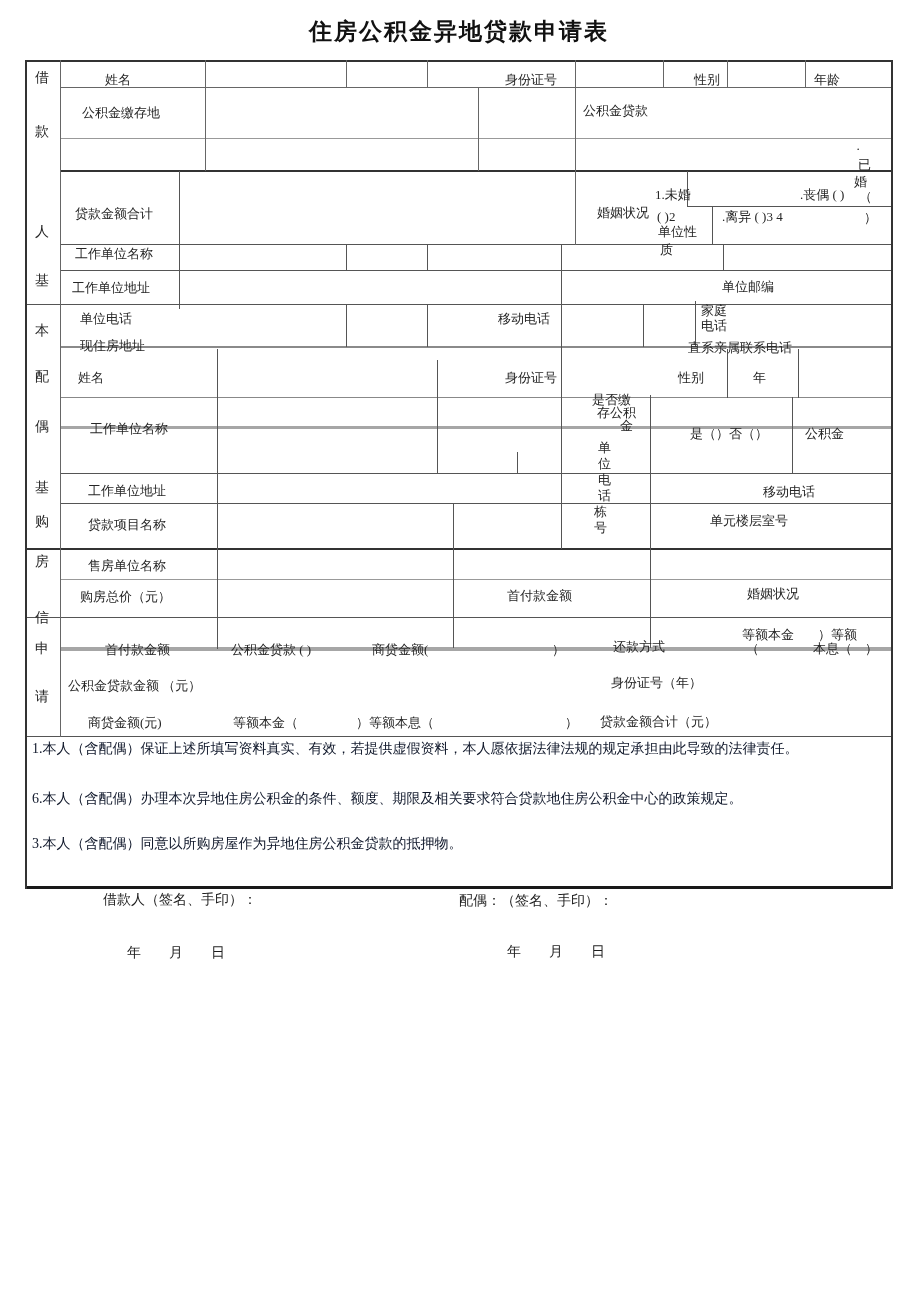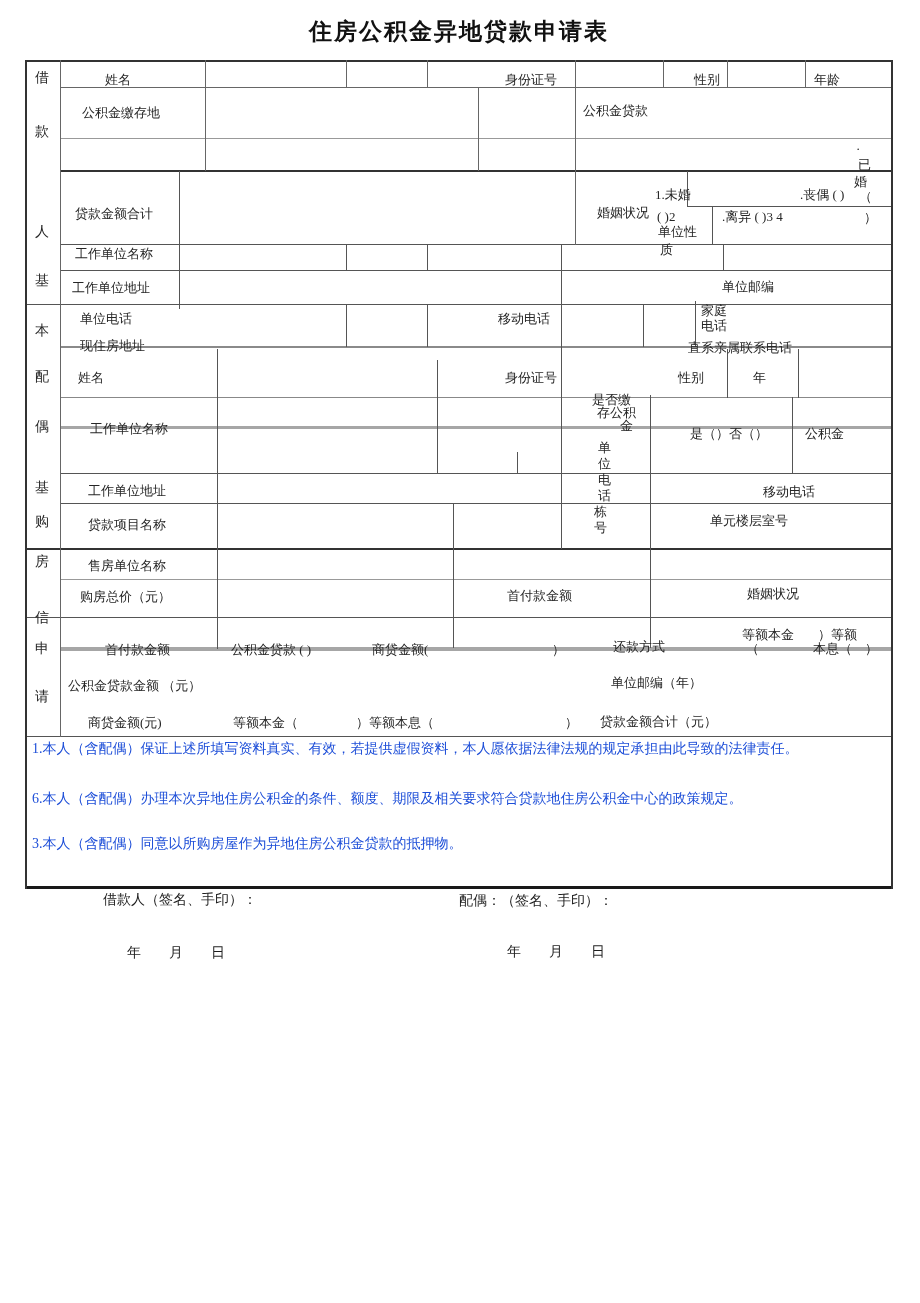--- a/index.html
+++ b/index.html
@@ -7,21 +7,21 @@
     position:relative;width:920px;height:1303px;background:#ffffff;
     font-family:"Liberation Serif","DejaVu Serif",serif;color:#232323;overflow:hidden;
   }
   .page-title{
     position:absolute;left:25px;top:16px;width:868px;text-align:center;
     font-size:23px;font-weight:bold;letter-spacing:2px;color:#111;
   }
   .t{position:absolute;font-size:13px;line-height:15px;white-space:nowrap;color:#262626;}
   .strip-char{position:absolute;left:29px;width:26px;text-align:center;font-size:14px;color:#262626;}
   .vchar{position:absolute;font-size:13px;color:#262626;}
-  .decl{position:absolute;left:32px;width:850px;font-size:14px;color:#1d4ed8;white-space:nowrap;}
+  .decl{position:absolute;left:32px;width:850px;font-size:14px;color:#0f172a;white-space:nowrap;}
   .sig{position:absolute;font-size:14px;color:#1d1d1d;white-space:nowrap;}
   .gl{position:absolute;}
 </style>
 </head>
 <body>
 
 <div class="sheet">
 
   <div class="page-title">住房公积金异地贷款申请表</div>
 
@@ -156,21 +156,21 @@
     <span class="t" style="left:105px;top:642px">首付款金额</span>
     <span class="t" style="left:231px;top:642px">公积金贷款 ( )</span>
     <span class="t" style="left:372px;top:642px">商贷金额(</span>
     <span class="t" style="left:552px;top:642px">）</span>
     <span class="t" style="left:613px;top:639px">还款方式</span>
     <span class="t" style="left:742px;top:627px">等额本金</span>
     <span class="t" style="left:818px;top:627px">）等额</span>
     <span class="t" style="left:746px;top:641px">（</span>
     <span class="t" style="left:813px;top:641px">本息（　）</span>
     <span class="t" style="left:68px;top:678px">公积金贷款金额 （元）</span>
-    <span class="t" style="left:611px;top:675px">单位邮编（年）</span>
+    <span class="t" style="left:611px;top:675px">身份证号（年）</span>
     <span class="t" style="left:88px;top:715px">商贷金额(元)</span>
     <span class="t" style="left:233px;top:715px">等额本金（</span>
     <span class="t" style="left:356px;top:715px">）等额本息（</span>
     <span class="t" style="left:565px;top:715px">）</span>
     <span class="t" style="left:600px;top:714px">贷款金额合计（元）</span>
   </div>
 
   <div>
     <div class="decl" style="top:740px">1.本人（含配偶）保证上述所填写资料真实、有效，若提供虚假资料，本人愿依据法律法规的规定承担由此导致的法律责任。</div>
     <div class="decl" style="top:790px">6.本人（含配偶）办理本次异地住房公积金的条件、额度、期限及相关要求符合贷款地住房公积金中心的政策规定。</div>

